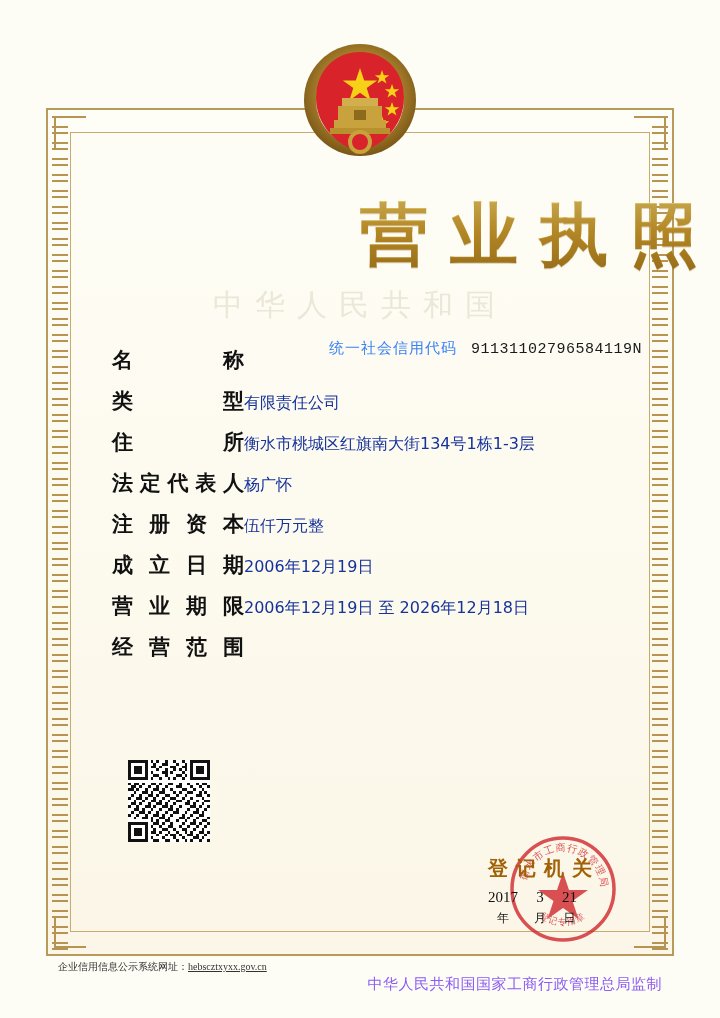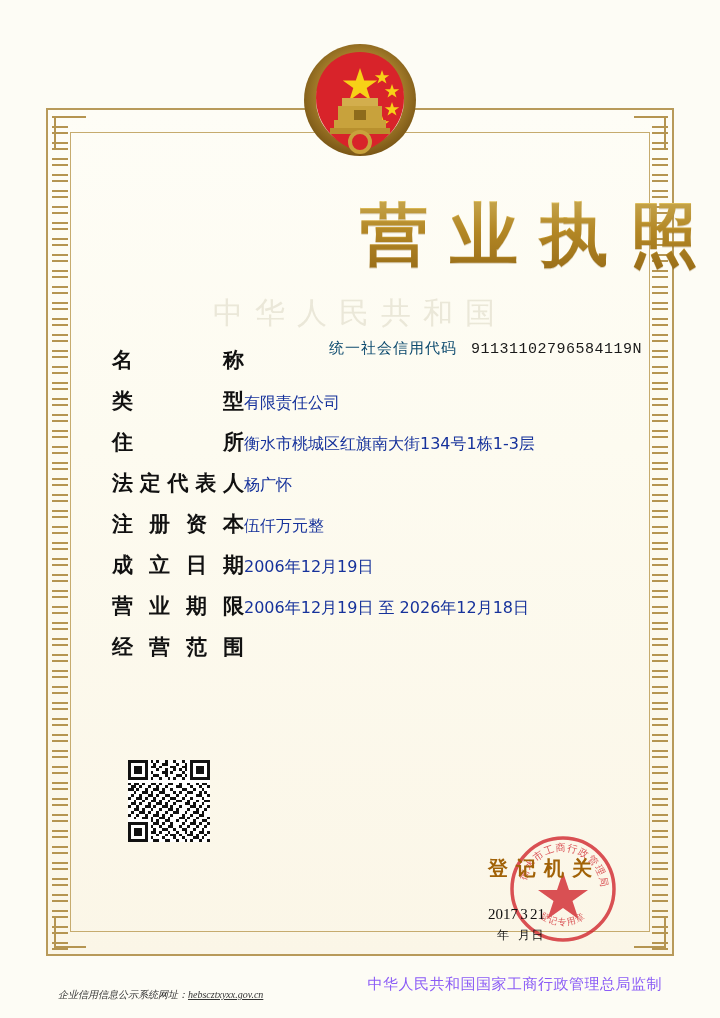--- a/index.html
+++ b/index.html
@@ -107,42 +107,42 @@
     -webkit-background-clip: text;
     background-clip: text;
     -webkit-text-fill-color: transparent;
     text-shadow: 0 1px 0 rgba(120,80,10,0.25);
   }
 
   
   .watermark {
     position: absolute;
     left: 0; right: 0;
-    top: 293px;
+    top: 285px;
     text-align: center;
     font-size: 30px;
     letter-spacing: 12px;
     color: rgba(180,170,140,0.25);
     font-family: "Liberation Sans", sans-serif;
     pointer-events: none;
   }
 
   
   .code-line {
     position: absolute;
     right: 78px;
     top: 296px;
     display: flex;
     align-items: baseline;
     gap: 14px;
   }
   .code-label {
     font-family: "DejaVu Sans", "Liberation Sans", sans-serif;
     font-size: 15px;
-    color: #0c4a6e;
+    color: #3b82f6;
     letter-spacing: 1px;
   }
   .code-value {
     font-family: Liberation Mono, monospace;
     font-size: 15px;
     color: #1a1a1a;
     letter-spacing: 0.5px;
     margin-top: 45px;
   }
 
@@ -202,23 +202,24 @@
     text-align: left;
   }
   .reg-title {
     font-family: "DejaVu Sans", "Liberation Sans", sans-serif;
     font-size: 20px;
     font-weight: bold;
     letter-spacing: 8px;
     color: #a16207;
   }
   .reg-date {
-    margin-top: 24px;
+    margin-top: 7px;
     display: flex;
     align-items: baseline;
+    gap: 16px;
     font-family: "Liberation Serif", serif;
     font-size: 15px;
     color: #111;
   }
   .reg-date .u {
     display: flex;
     flex-direction: column;
     align-items: center;
   }
   .reg-date .unit {
@@ -235,25 +236,24 @@
     top: 834px;
     width: 110px;
     height: 110px;
     opacity: 0.78;
   }
 
   
   .footer-left {
     position: absolute;
     left: 58px;
-    bottom: 16px;
+    bottom: 44px;
     font-family: "DejaVu Sans", "Liberation Sans", sans-serif;
     font-size: 10px;
     color: #333;
-    font-style: italic;
   }
   .footer-left .url {
     font-family: "Liberation Serif", serif;
     text-decoration: underline;
     color: #333;
   }
   .footer-right {
     position: absolute;
     right: 58px;
     bottom: 24px;

